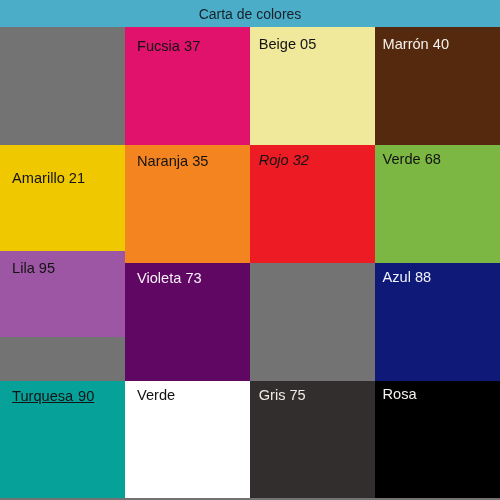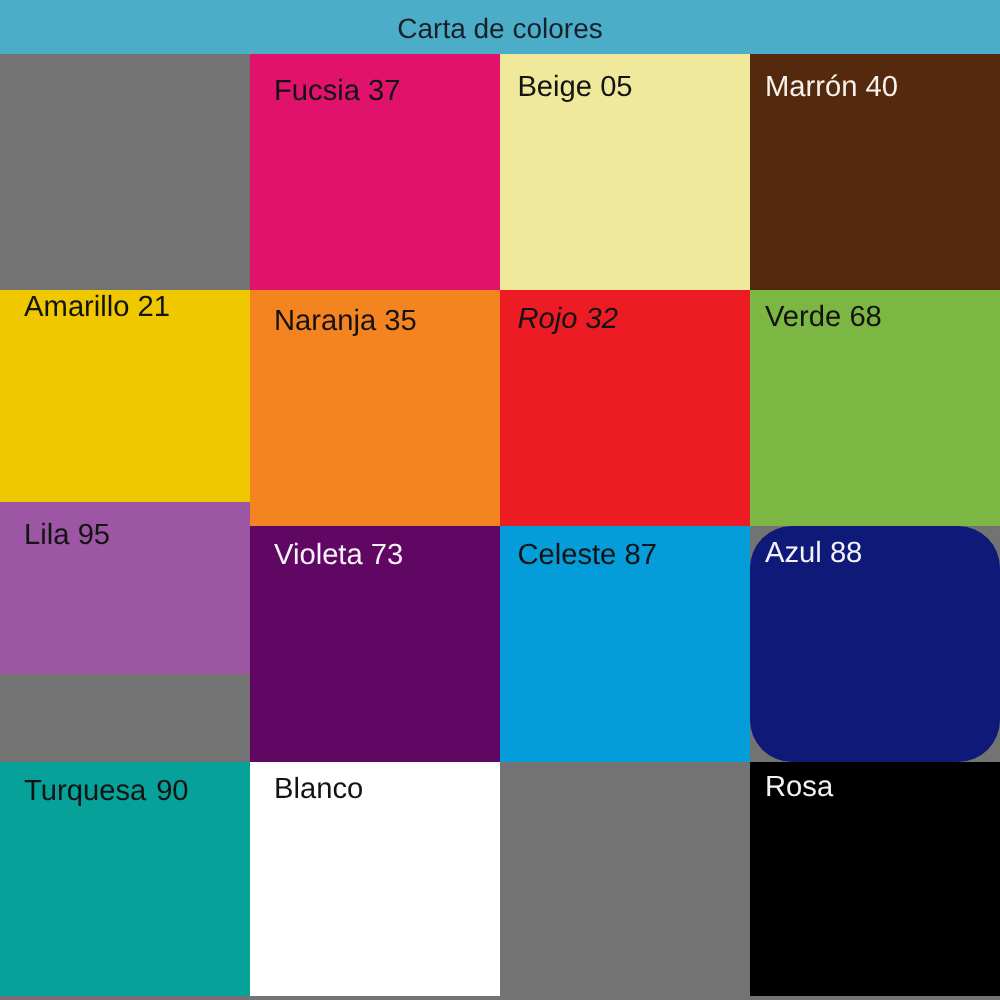--- a/index.html
+++ b/index.html
@@ -23,46 +23,46 @@
       <div class="cell" style="left: 125px; top: 0px; width: 125px; height: 117.5px; background: rgb(224, 18, 107); padding-left: 16px;">
         <div class="cell-label" style="color: rgb(19, 19, 19); left: 12px; top: 11.9px;">Fucsia 37</div>
       </div>
       <div class="cell" style="left: 250px; top: 0px; width: 125px; height: 117.5px; background: rgb(240, 232, 154); text-decoration: underline;">
         <div class="cell-label" style="color: rgb(19, 19, 19); left: 8.7px; top: 10.4px;">Beige 05</div>
       </div>
       <div class="cell" style="left: 375px; top: 0px; width: 150px; height: 117.5px; background: rgb(84, 41, 13); text-align: right;">
         <div class="cell-label" style="color: rgb(247, 242, 236); left: 7.5px; top: 10px;">Marrón 40</div>
       </div>
       <div class="cell" style="left: 0px; top: 117.5px; width: 125px; height: 118.5px; background: rgb(239, 200, 0);">
-        <div class="cell-label" style="color: rgb(19, 19, 19); left: 12.05px; top: 2px;">Amarillo 21</div>
+        <div class="cell-label" style="color: rgb(19, 19, 19); left: 12.05px; top: 26px;">Amarillo 21</div>
       </div>
       <div class="cell" style="left: 125px; top: 117.5px; width: 135px; height: 118.5px; background: rgb(243, 132, 31);">
         <div class="cell-label" style="color: rgb(19, 19, 19); left: 12px; top: 9.2px;">Naranja 35</div>
       </div>
       <div class="cell" style="left: 250px; top: 117.5px; width: 125px; height: 118.5px; background: rgb(237, 28, 36);">
         <div class="cell-label" style="color: rgb(19, 19, 19); left: 8.7px; top: 8.5px; font-style: italic;">Rojo 32</div>
       </div>
       <div class="cell" style="left: 375px; top: 117.5px; width: 125px; height: 118.5px; background: rgb(123, 183, 66); text-align: center;">
         <div class="cell-label" style="color: rgb(19, 19, 19); left: 7.5px; top: 7.5px;">Verde 68</div>
       </div>
       <div class="cell" style="left: 0px; top: 224px; width: 125px; height: 86px; background: rgb(156, 86, 163);">
         <div class="cell-label" style="color: rgb(19, 19, 19); left: 12.05px; top: 10px;">Lila 95</div>
       </div>
       <div class="cell" style="left: 125px; top: 236px; width: 125px; height: 117.5px; background: rgb(96, 7, 100);">
         <div class="cell-label" style="color: rgb(247, 242, 247); left: 12px; top: 8.1px;">Violeta 73</div>
       </div>
-      <div class="cell" style="left: 250px; top: 236px; width: 125px; height: 117.5px; background: rgb(5, 156, 218);">
-        <div class="cell-label" style="color: rgb(19, 19, 19); left: 8.7px; top: 7.6px;">Celeste 87</div>
-      </div>
-      <div class="cell" style="left: 375px; top: 236px; width: 125px; height: 117.5px; background: rgb(15, 26, 120); border-radius: 21px;">
+      <div class="cell" style="left: 375px; top: 236px; width: 125px; height: 117.5px; background: rgb(15, 26, 120);">
         <div class="cell-label" style="color: rgb(242, 242, 250); left: 7.5px; top: 7.4px;">Azul 88</div>
       </div>
       <div class="cell" style="left: 0px; top: 353.5px; width: 125px; height: 117px; background: rgb(6, 162, 154);">
-        <div class="cell-label tight-gap" style="color: rgb(19, 19, 19); left: 12.05px; top: 8.6px;">Turquesa  90</div>
+        <div class="cell-label tight-gap" style="color: rgb(19, 19, 19); left: 12.05px; top: 8.6px; text-decoration: underline;">Turquesa  90</div>
       </div>
       <div class="cell" style="left: 125px; top: 353.5px; width: 125px; height: 117px; background: rgb(255, 255, 255);">
-        <div class="cell-label" style="color: rgb(19, 19, 19); left: 12px; top: 7.7px;">Blanco</div>
+        <div class="cell-label" style="color: rgb(19, 19, 19); left: 12px; top: 7.7px;">Verde</div>
+      </div>
+      <div class="cell" style="left: 250px; top: 353.5px; width: 125px; height: 117px; background: rgb(51, 46, 46);">
+        <div class="cell-label" style="color: rgb(240, 234, 230); left: 8.7px; top: 7.9px;">Gris 75</div>
       </div>
       <div class="cell" style="left: 375px; top: 353.5px; width: 125px; height: 117px; background: rgb(0, 0, 0);">
         <div class="cell-label" style="color: rgb(245, 242, 239); left: 7.5px; top: 6.6px;">Rosa</div>
       </div>
     </div>
 </div>
 
 </body></html>

